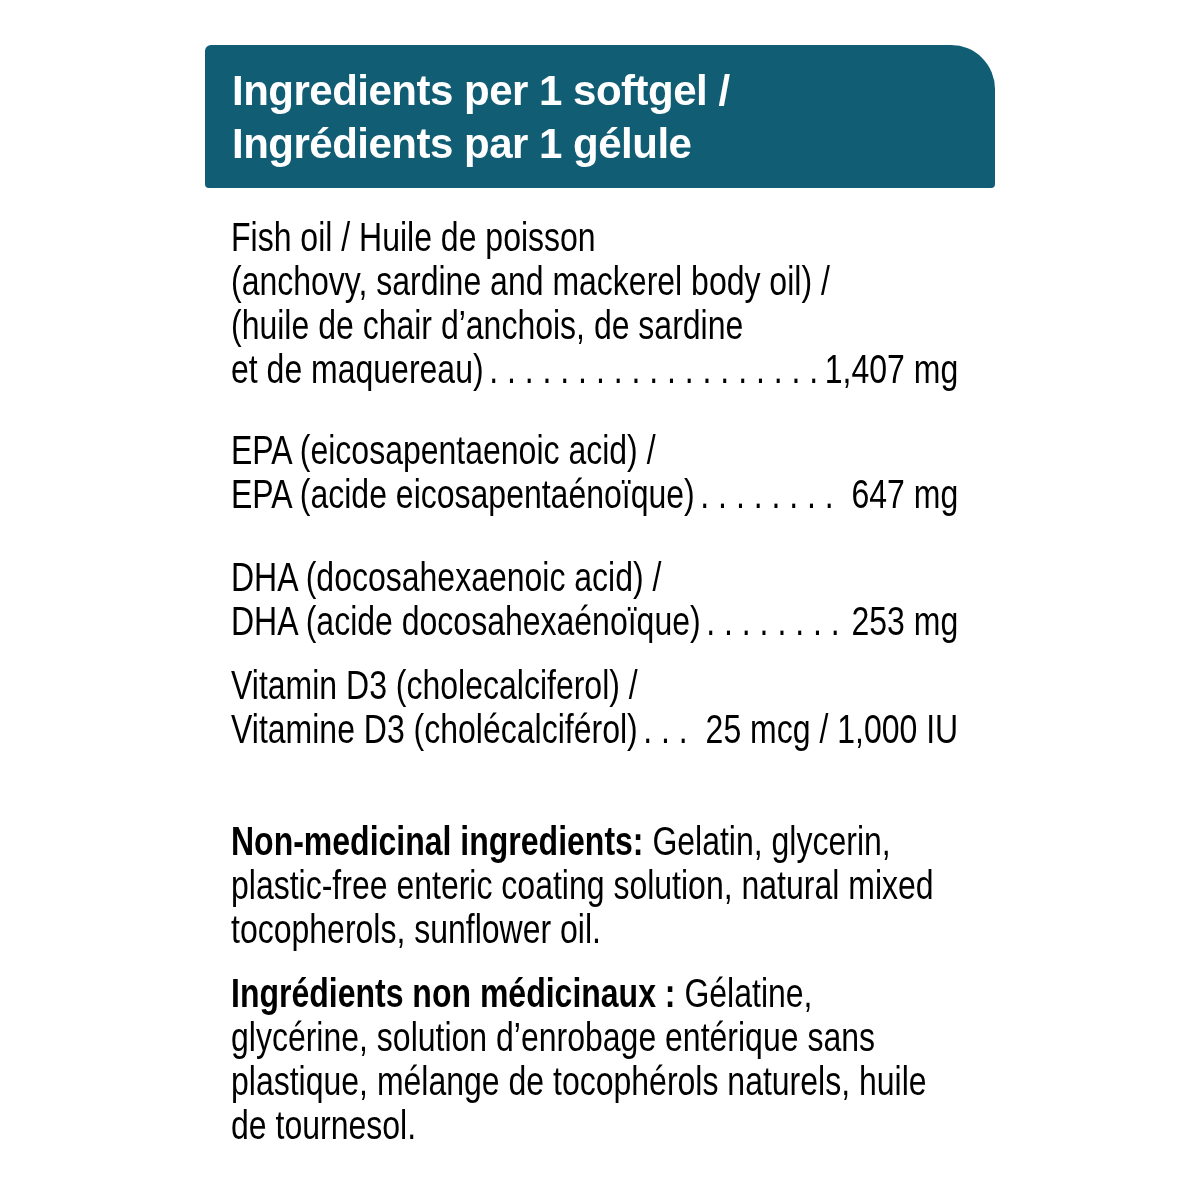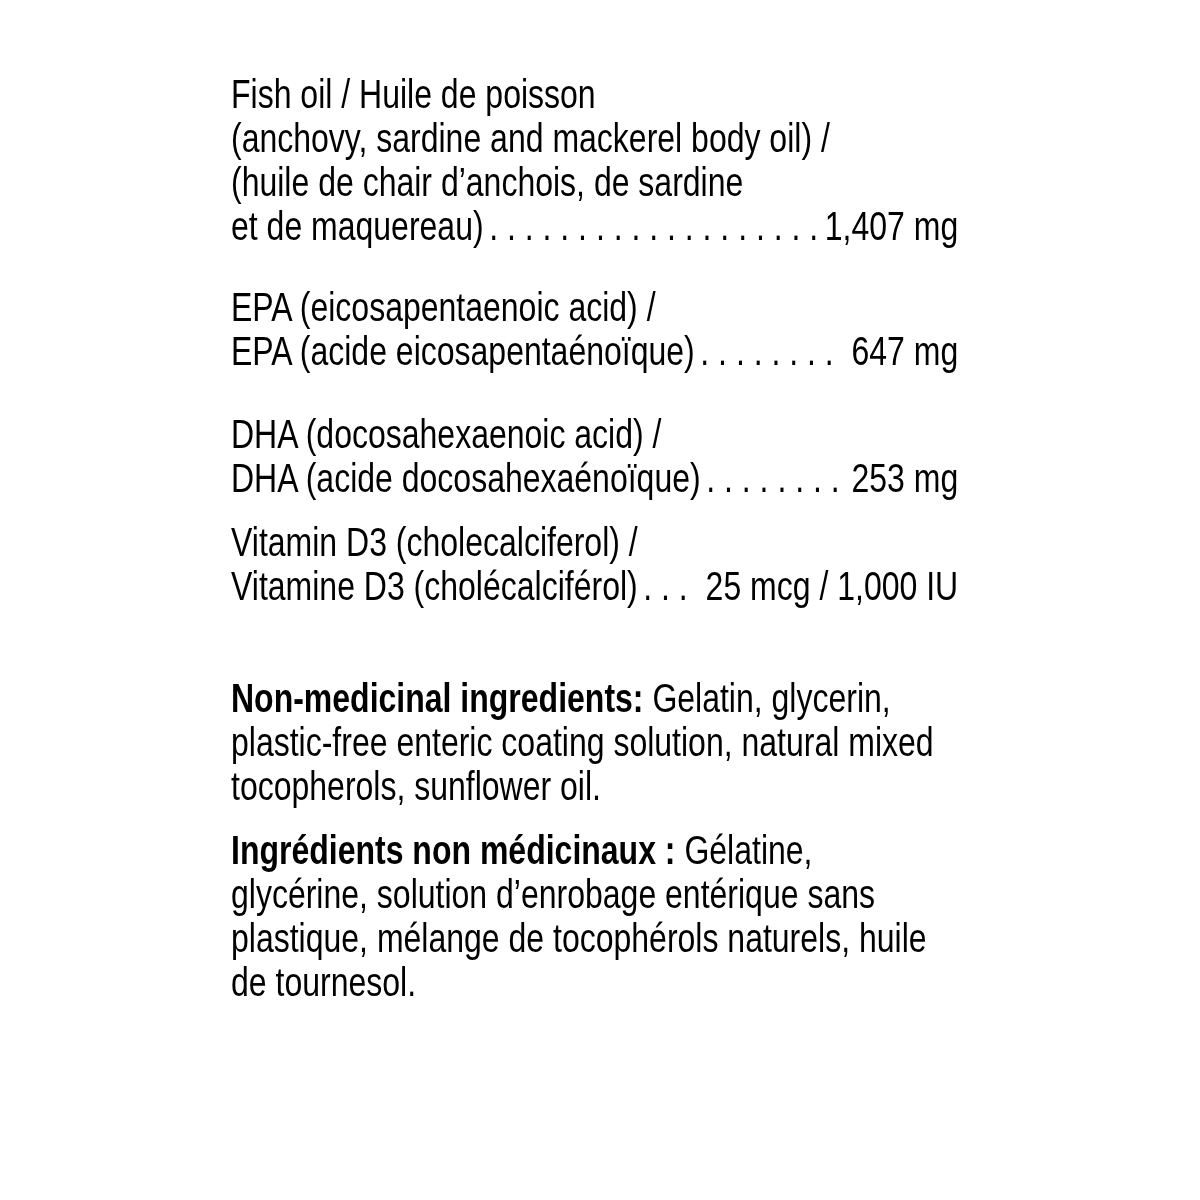--- a/index.html
+++ b/index.html
@@ -72,20 +72,24 @@
   .para { margin-top: 68px; }
   .para + .para { margin-top: 20px; }
   .lead-bold { font-weight: bold; }
 </style>
 </head>
 <body>
 
 <div id="page">
   <div class="panel">
 
+    <header class="hdr">
+      <div class="hdr-line">Ingredients per 1 softgel /</div>
+      <div class="hdr-line">Ingrédients par 1 gélule</div>
+    </header>
 
     <div class="body">
 
       <section class="ing">
         <div class="ln">Fish oil / Huile de poisson</div>
         <div class="ln">(anchovy, sardine and mackerel body oil) /</div>
         <div class="ln">(huile de chair d’anchois, de sardine</div>
         <div class="ln dotrow">
           <span>et de maquereau)</span>
           <span class="leader">. . . . . . . . . . . . . . . . . . .</span>

